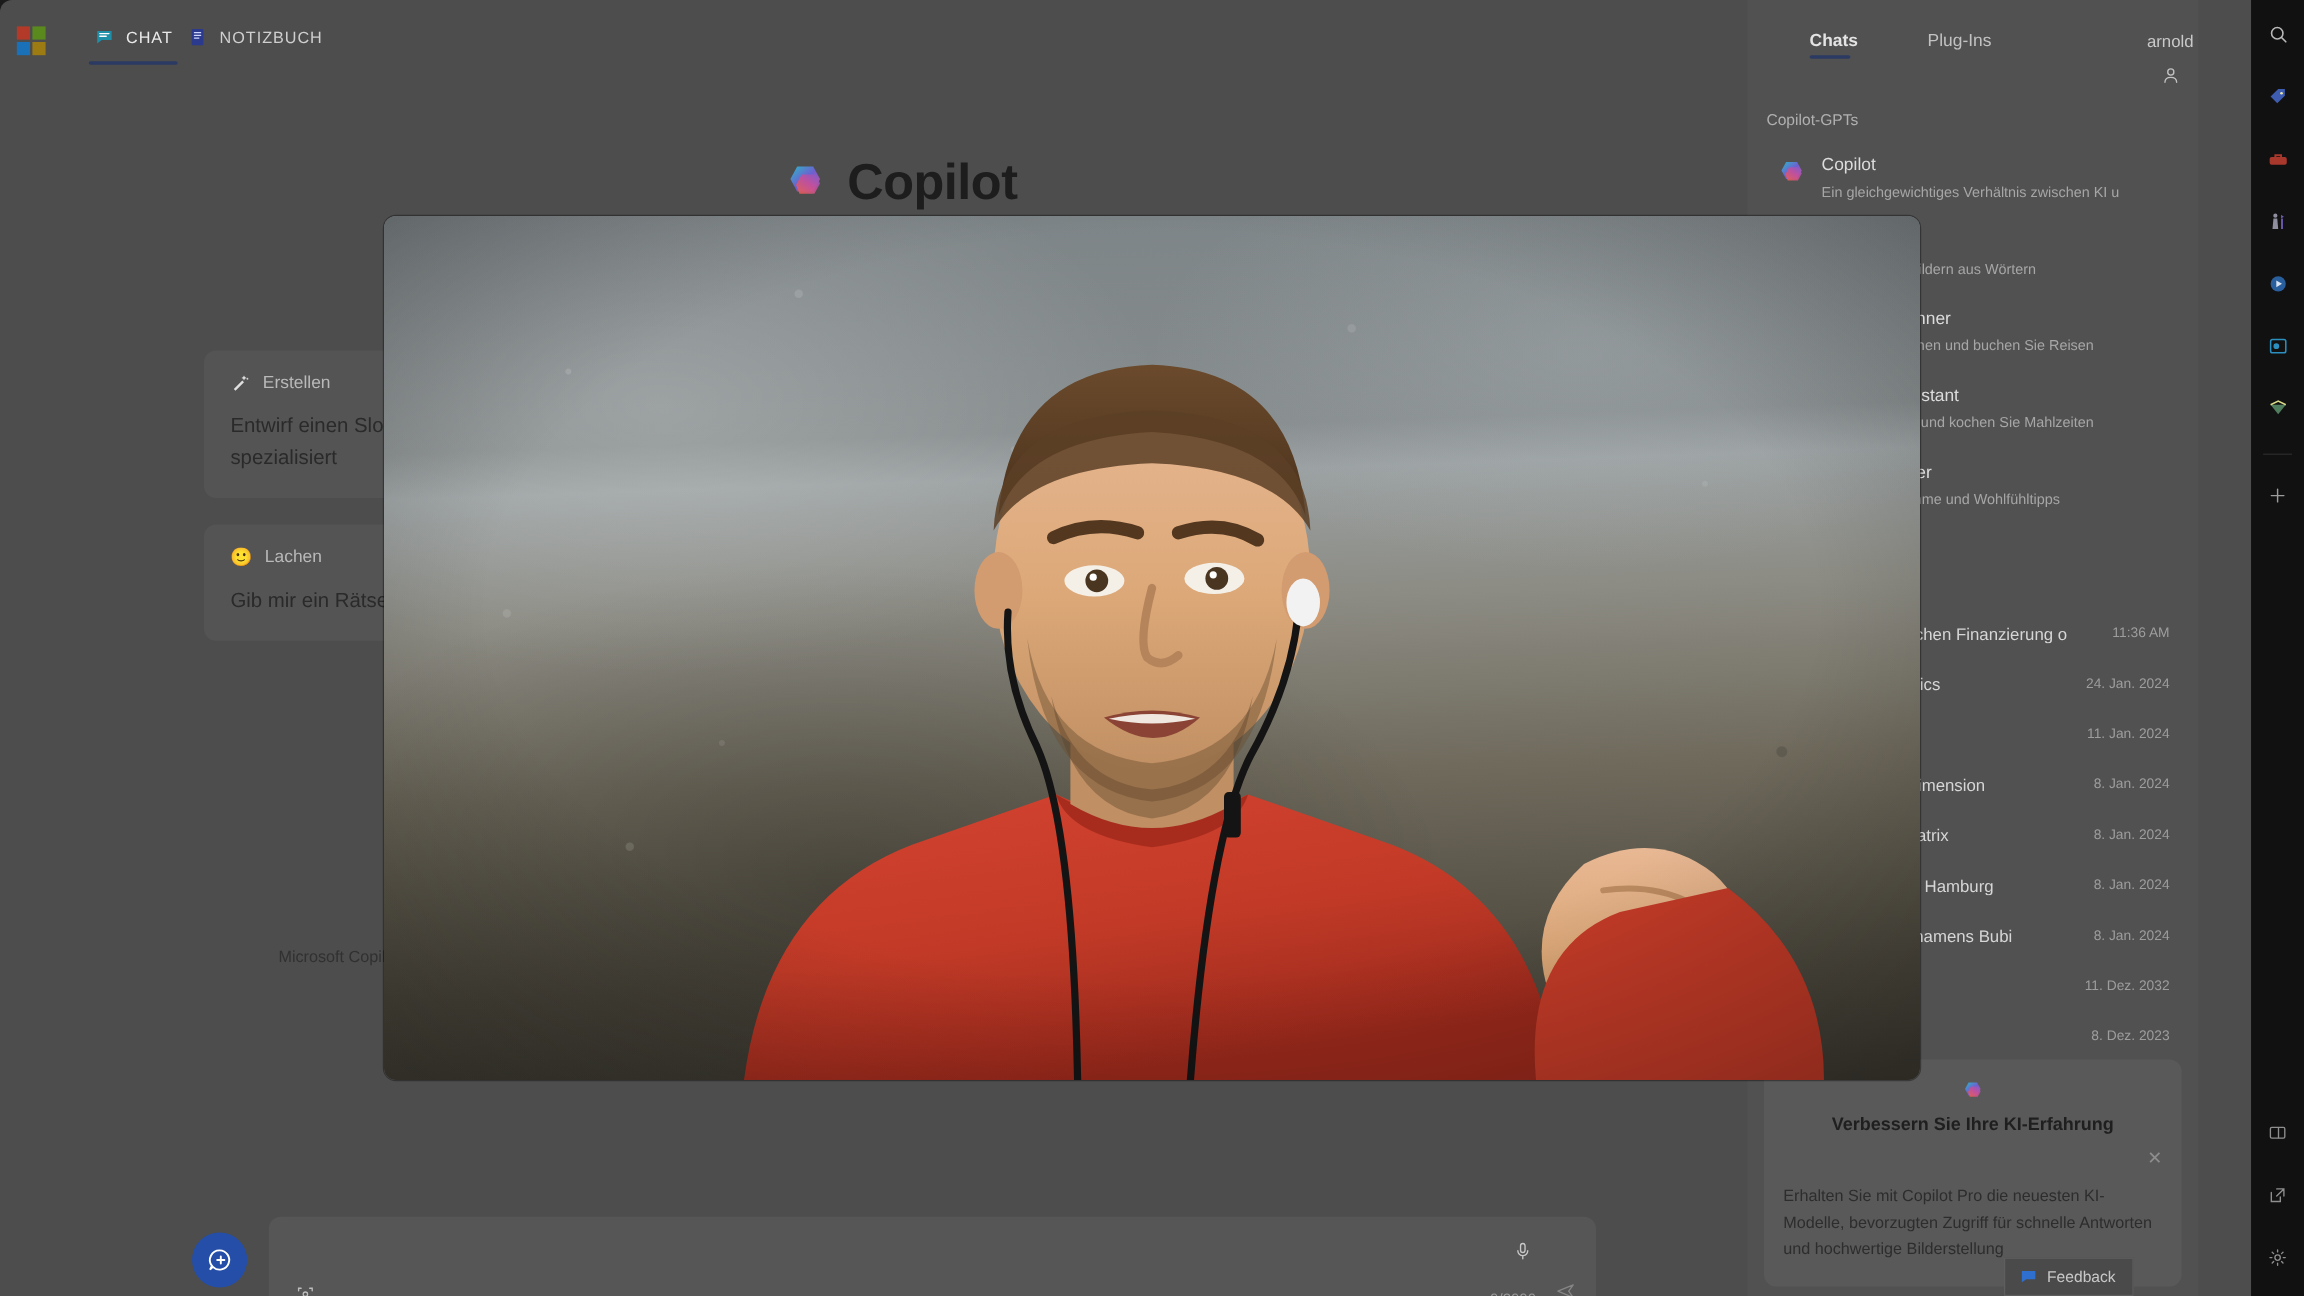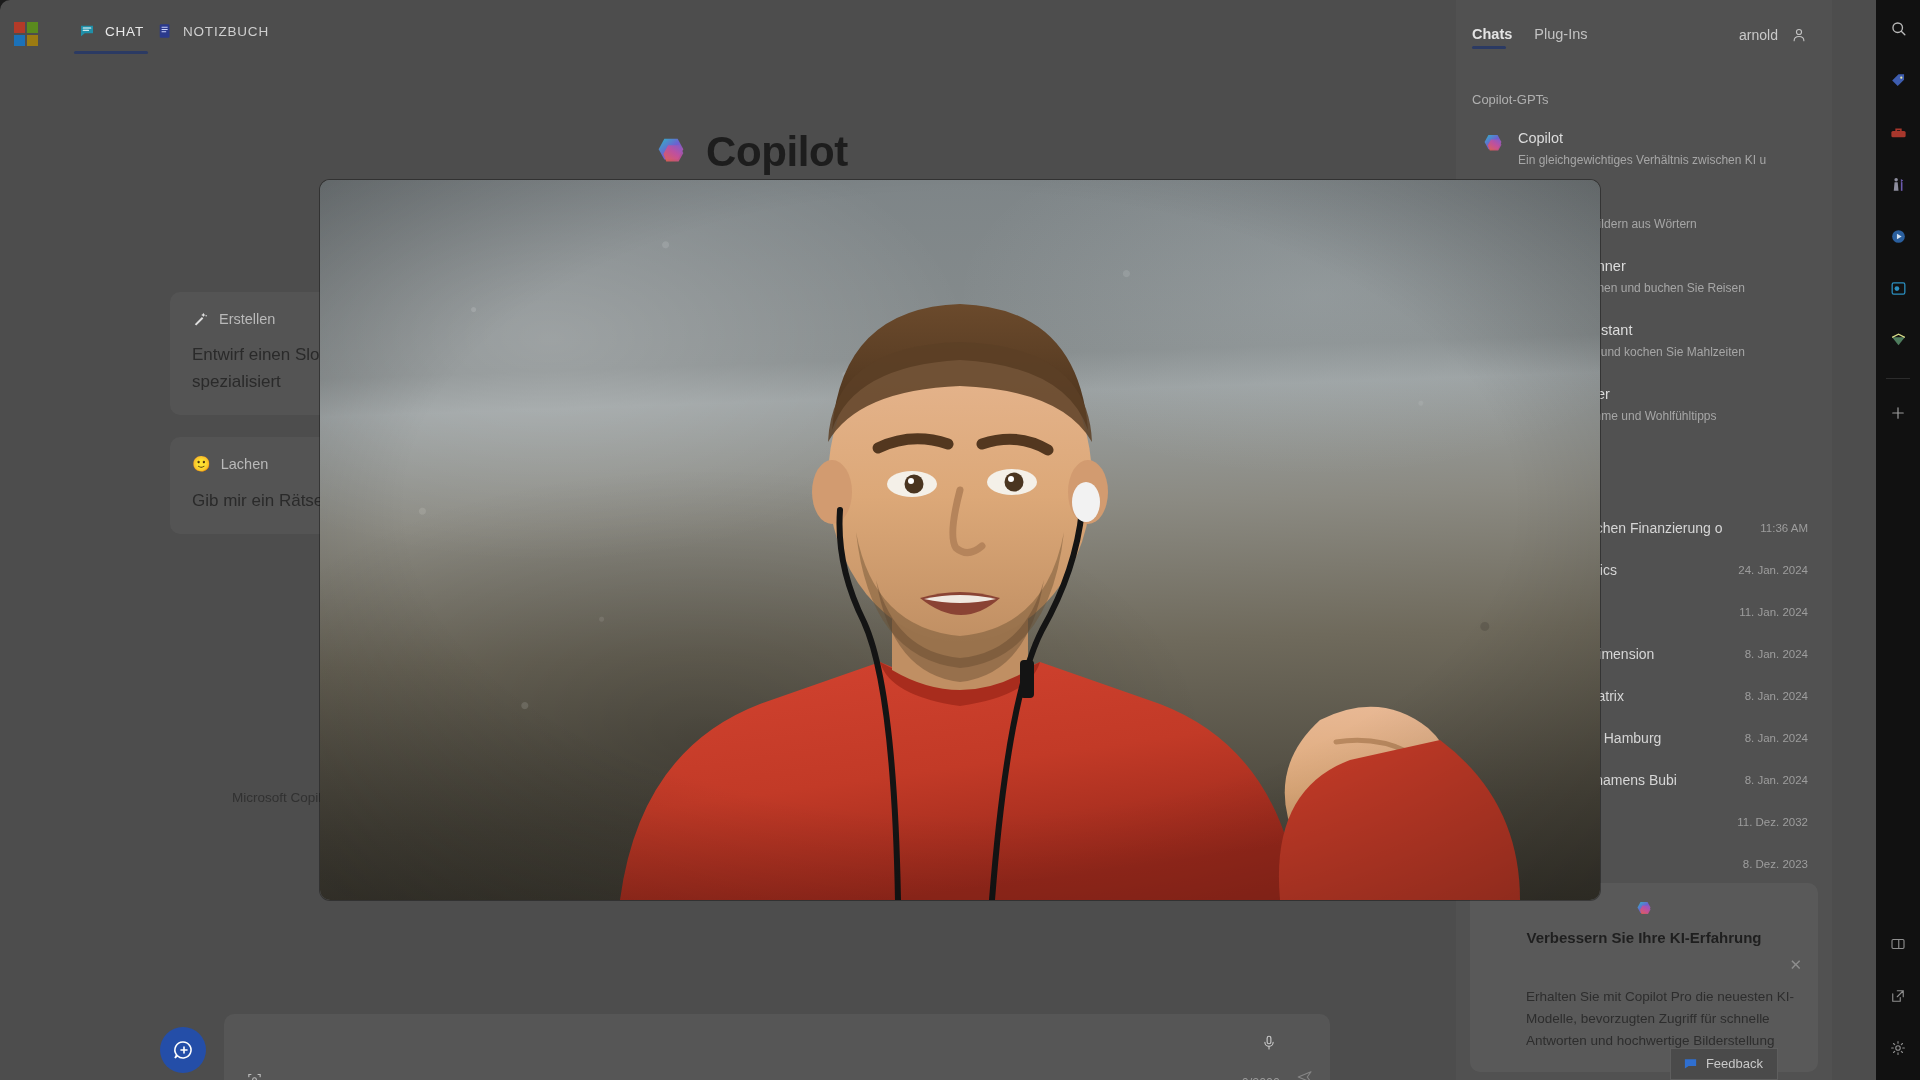--- a/index.html
+++ b/index.html
@@ -116,30 +116,30 @@
   #scan-btn { position:absolute; left: 22px; bottom: 14px; cursor:pointer; }
   #charcount { position:absolute; right: 50px; bottom: 16px; color:#9a9a9a; font-size: 12.5px; }
 
   
   #rightpanel {
     position:absolute; right: 44px; top: 0; width: 376px; height: 1080px;
     background: rgba(255,255,255,0.025);
     padding: 0 0 0 0;
   }
   #rp-tabs { position:absolute; left: 16px; top: 26px; display:flex; gap: 22px; }
-  .rp-tab { font-size: 14.5px; color:#c2c2c2; padding-bottom: 7px; position:relative; cursor:pointer; }
+  .rp-tab { font-size: 14.5px; color:#c2c2c2; padding-bottom: 7px; position:relative; cursor:pointer;margin-left:36px; }
   .rp-tab.active { color:#e4e4e4; font-weight: bold; }
   .rp-tab.active::after {
     content:""; position:absolute; left:0; right:6px; bottom:0; height:3px;
     background:#2b3a63; border-radius:2px;
   }
   #rp-user {
-    position:absolute; right: 24px; top: 26px;
+    position:absolute; right: 4px; top: 26px;
     display:flex; align-items:center; gap: 12px;
-    color:#c9c9c9; font-size: 14px; cursor:pointer;
+    color:#c9c9c9; font-size: 14px; cursor:pointer;flex-direction:column;
   }
 
   .rp-sec-title {
     position:absolute; left: 16px; font-size: 13px; color:#b0b0b0;
   }
   #sec-gpts { top: 92px; }
   #sec-recent { top: 481px; }
 
   #gpt-list { position:absolute; left: 16px; top: 122px; width: 344px; }
   .gpt-row {
@@ -164,21 +164,21 @@
 
   
   #promo {
     position:absolute; left: 14px; bottom: 8px; width: 348px;
     background: rgba(255,255,255,0.05);
     border-radius: 10px; padding: 16px 16px 20px 16px;
   }
   #promo-head { display:flex; align-items:center; gap: 10px; margin-bottom: 12px; flex-direction: column; }
   #promo-title { font-size: 15px; font-weight:bold; color:#1f1f1f; }
   #promo-close { margin-left:auto; color:#8d8d8d; font-size: 15px; cursor:pointer; }
-  #promo-body { font-size: 13.5px; line-height: 22px; color:#2d2d2d;margin-left:40px; }
+  #promo-body { font-size: 13.5px; line-height: 22px; color:#2d2d2d; }
 
   #feedback-btn {
     position:absolute; right: 54px; bottom: 0px;
     background:#4a4a4a; border: 1px solid #5e5e5e;
     padding: 7px 14px 8px 12px; display:flex; align-items:center; gap:8px;
     color:#c8c8c8; font-size: 13px; cursor:pointer;
   }
 
   
   #edgebar {

